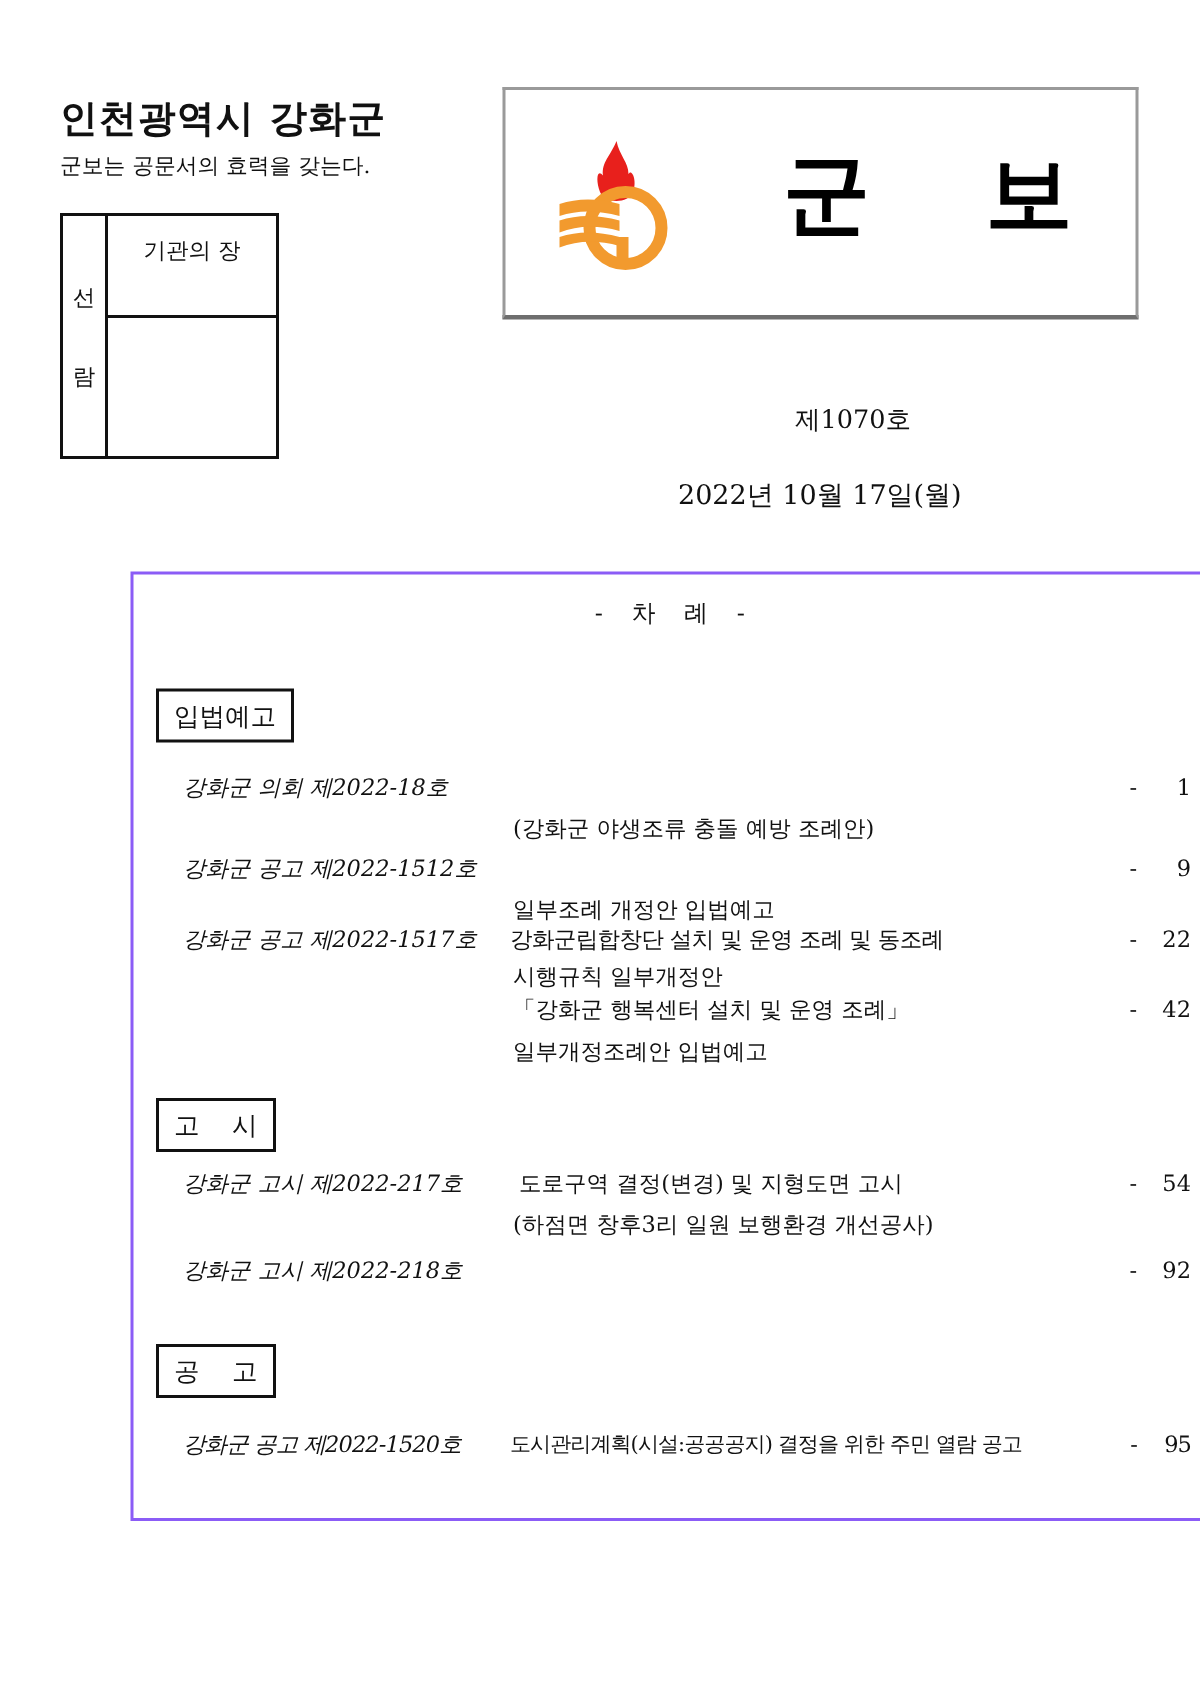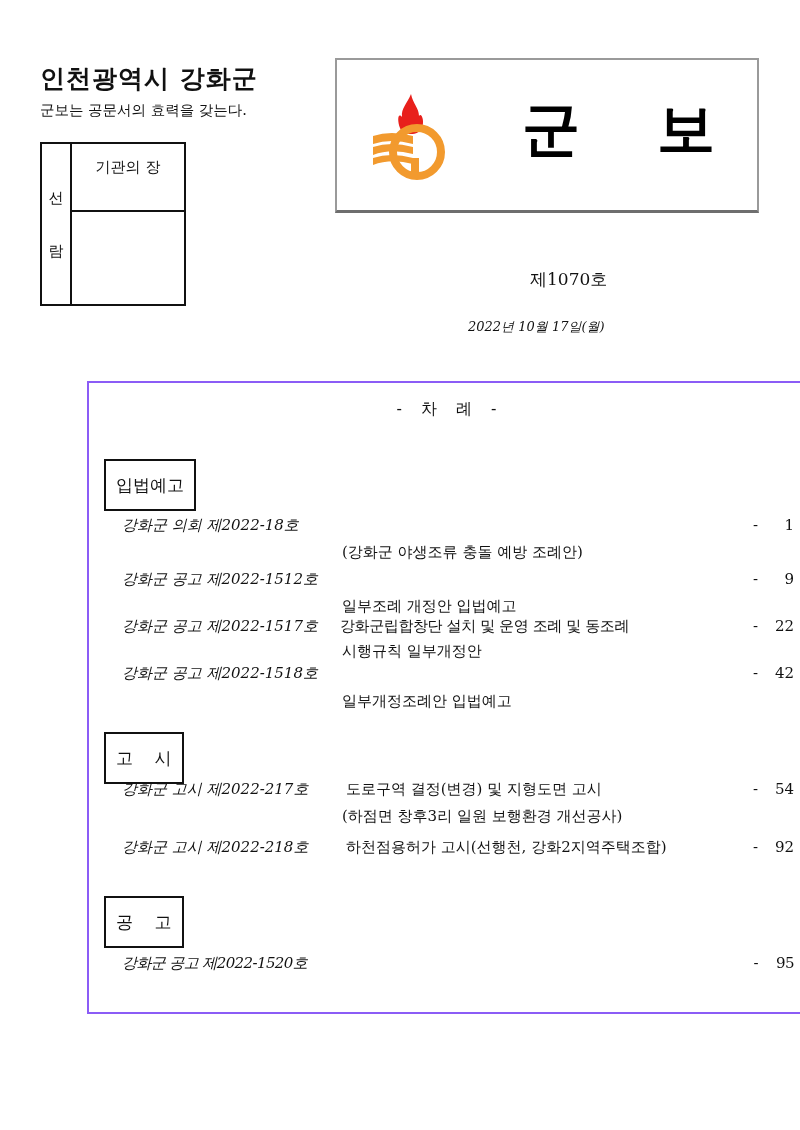--- a/index.html
+++ b/index.html
@@ -17,25 +17,25 @@
   .review-head { position:absolute; left:30px; top:0; right:0; height:68px; border-bottom:2px solid #111; box-sizing:border-box;
                  display:flex; align-items:center; justify-content:center; font-size:15px; padding-bottom:20px; }
 
   .masthead { left:335px; top:58px; width:424px; height:155px; box-sizing:border-box;
               border:2px solid #9a9a9a; border-bottom:3px solid #6e6e6e; background:#fff; }
   .masthead-title { position:absolute; top:40px; font-family:"DejaVu Sans","Liberation Sans",sans-serif;
                     font-weight:bold; font-size:58px; line-height:1; color:#000; }
   .logo { position:absolute; left:30px; top:30px; width:88px; height:90px; }
 
   .issue-no { left:530px; top:268px; font-size:17px; white-space:nowrap; }
-  .issue-date { left:468px; top:318px; font-size:13px; white-space:nowrap;font-style:italic; }
+  .issue-date { left:452px; top:318px; font-size:18px; white-space:nowrap; }
 
   .toc { left:40px; top:381px; width:719px; height:633px; border:2px solid #8b5cf6; box-sizing:border-box;margin-left:47px; }
   .toc-title { position:absolute; left:0; right:0; top:16px; text-align:center; font-size:16px; word-spacing:14px; }
-  .section-tag { position:absolute; left:15px; height:52px; border:2px solid #111; box-sizing:border-box;
+  .section-tag { position:absolute; left:15px; height:36px; border:2px solid #111; box-sizing:border-box;
                  display:flex; align-items:center; padding:0 10px; font-size:17px; font-family:"DejaVu Sans","Liberation Sans",sans-serif; }
   .row { position:absolute; left:33px; right:10px; height:22px; font-size:15px; white-space:nowrap; }
   .row .src { position:absolute; left:0; top:0;font-style:italic; }
   .row .ttl { position:absolute; left:220px; top:0; }
   .row .dash { position:absolute; right:36px; top:0; }
   .row .pg { position:absolute; right:0; top:0; text-align:right; width:30px; }
   .cont { position:absolute; left:253px; font-size:15px; white-space:nowrap; }
 </style>
 </head>
 <body>
@@ -88,43 +88,43 @@
 
   <div class="row" style="top:234px">
     <span class="src">강화군 공고 제2022-1517호</span>
     <span class="ttl" style="left:218px;letter-spacing:-0.4px">강화군립합창단 설치 및 운영 조례 및 동조례</span>
     <span class="dash">-</span>
     <span class="pg">22</span>
   </div>
   <div class="cont" style="top:259px">시행규칙 일부개정안</div>
 
   <div class="row" style="top:281px">
-    <span class="src">강화군 공고 제2022-1518호</span>
+    <span class="ttl" style="left:220px">「강화군 행복센터 설치 및 운영 조례」</span>
     <span class="dash">-</span>
     <span class="pg">42</span>
   </div>
   <div class="cont" style="top:309px">일부개정조례안 입법예고</div>
 
   <div class="section-tag" style="top:349px;white-space:pre">고    시</div>
 
   <div class="row" style="top:397px">
     <span class="src">강화군 고시 제2022-217호</span>
     <span class="ttl" style="left:224px">도로구역 결정(변경) 및 지형도면 고시</span>
     <span class="dash">-</span>
     <span class="pg">54</span>
   </div>
   <div class="cont" style="top:424px">(하점면 창후3리 일원 보행환경 개선공사)</div>
 
   <div class="row" style="top:455px">
     <span class="src">강화군 고시 제2022-218호</span>
-    <span class="ttl" style="left:224px">하천점용허가 고시(선행천, 강화2지역주택조합)</span>
     <span class="dash">-</span>
     <span class="pg">92</span>
   </div>
 
   <div class="section-tag" style="top:513px;white-space:pre">공    고</div>
 
   <div class="row" style="top:571px;letter-spacing:-0.6px">
     <span class="src">강화군 공고 제2022-1520호</span>
+    <span class="ttl" style="left:218px;font-size:14px">도시관리계획(시설:공공공지) 결정을 위한 주민 열람 공고</span>
     <span class="dash">-</span>
     <span class="pg">95</span>
   </div>
 </div>
 
 </body></html>

